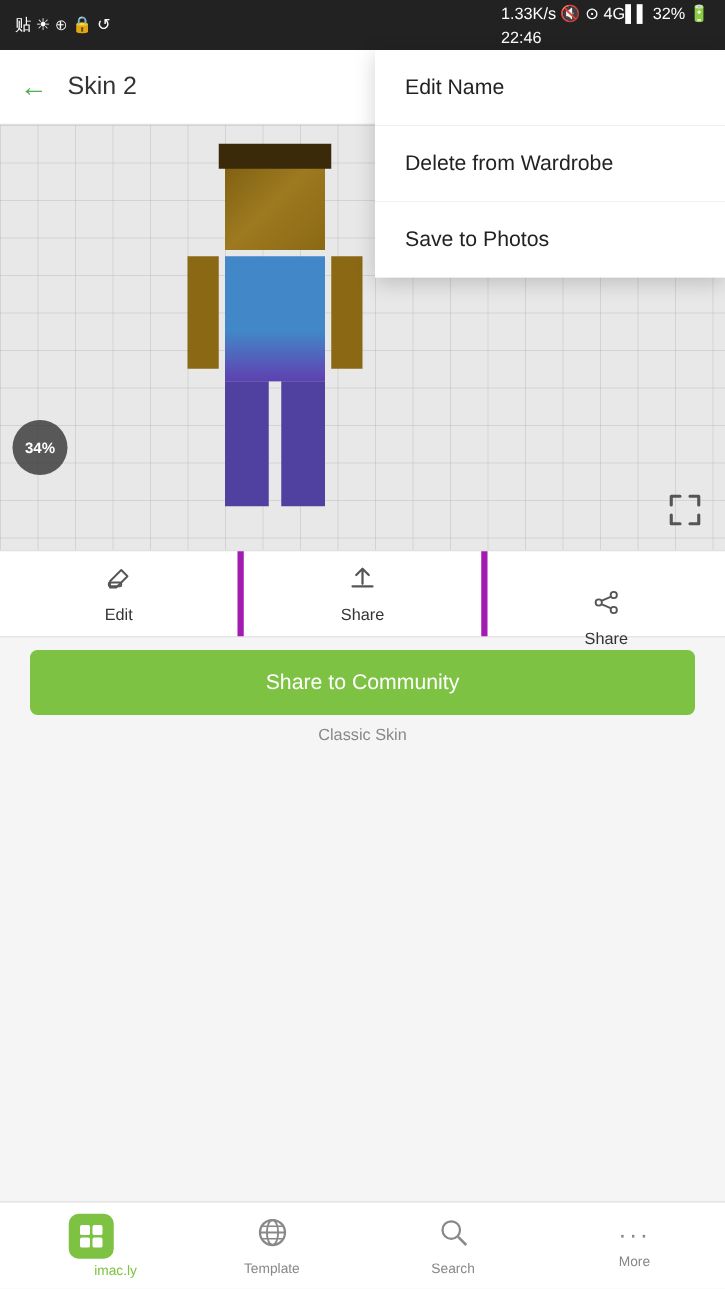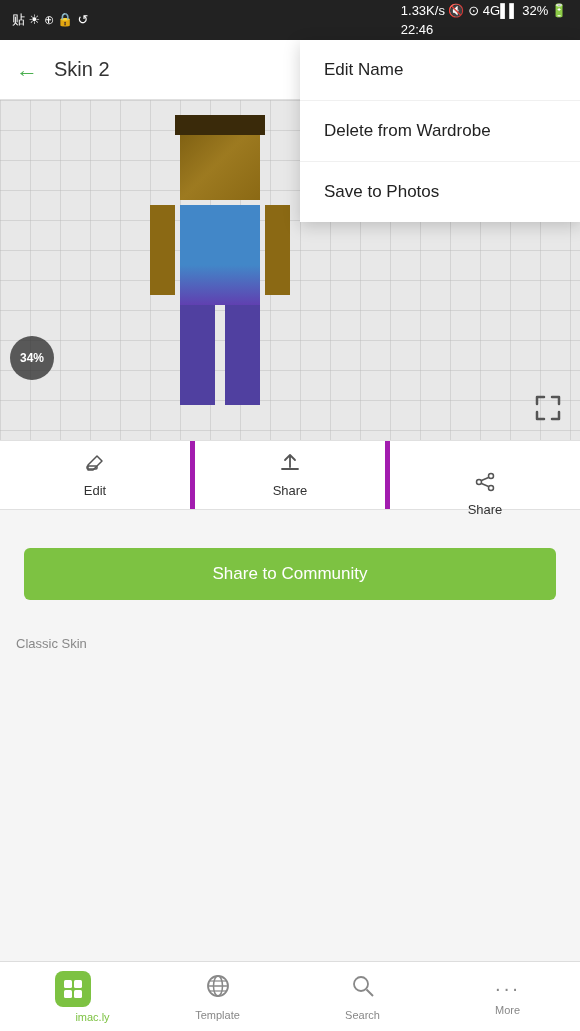--- a/index.html
+++ b/index.html
@@ -205,35 +205,35 @@
       border-right: 5px solid #a21caf;
       color: #555;
     }
     .toolbar-item:last-child { border-right: none; margin-top: 38px; }
     .toolbar-icon { font-size: 20px; color: #555; }
     .toolbar-label { font-size: 13px; color: #333; }
 
     
     .share-community-btn {
       width: calc(100% - 24px);
-      margin: 28px auto;
+      margin: 0 auto;
       display: block;
       height: 52px;
       background: #7dc242;
       border: none;
       border-radius: 6px;
       color: white;
       font-size: 17px;
       font-weight: 500;
       cursor: pointer;
     }
 
     
     .classic-skin-label {
-      text-align: left;
+      text-align: center;
       padding: 4px 16px;
       font-size: 13px;
       color: #888;
     }
 
     
     .bottom-nav {
       position: absolute;
       bottom: 0;
       width: 100%;

